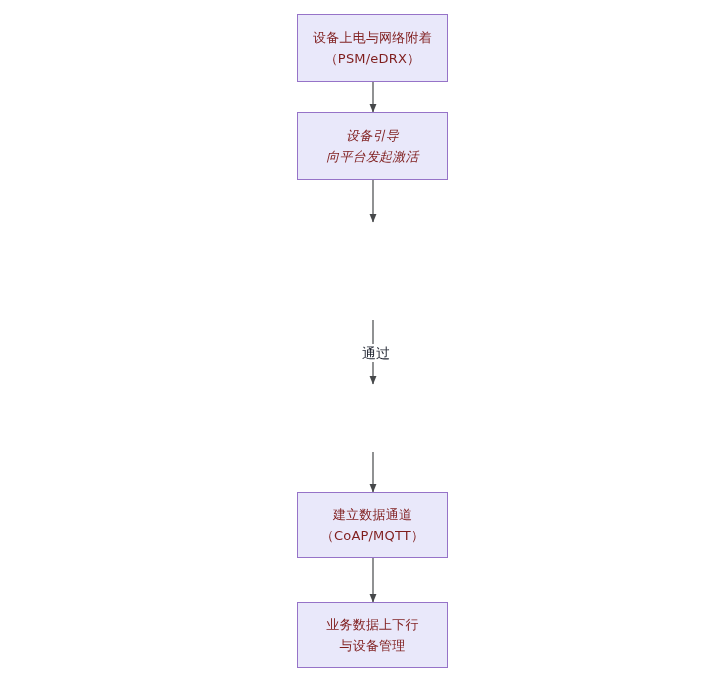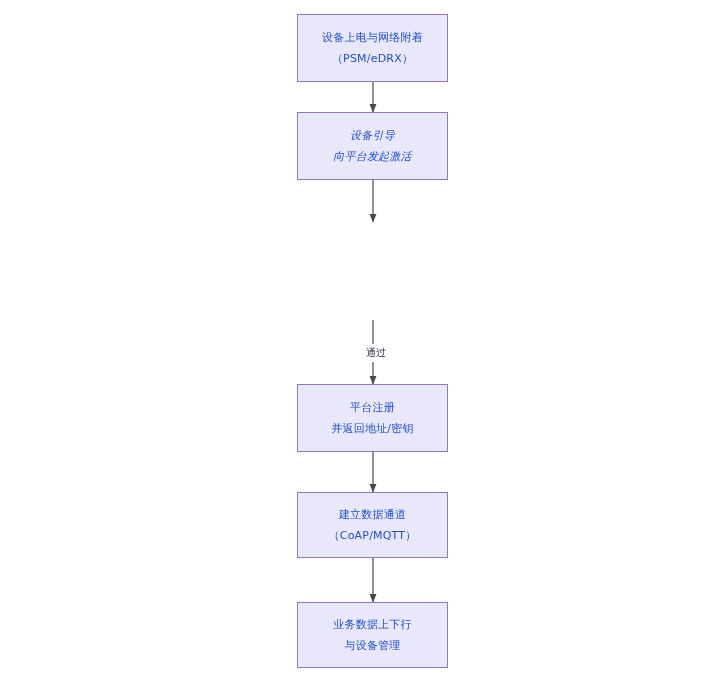--- a/index.html
+++ b/index.html
@@ -43,23 +43,23 @@
     justify-content: center;
   }
 
   .node-box {
     background: #e9e8fa;
     border: 1px solid #9673c8;
     border-radius: 0;
   }
 
   .node-label {
-    font-size: 11px;
+    font-size: 13px;
     line-height: 21px;
-    color: #1d4ed8;
+    color: #7f1d1d;
     text-align: center;
     white-space: pre-line;
     letter-spacing: 0.2px;
     user-select: none;
   }
 
   
   .node-diamond {
     background: transparent;
     border: none;
@@ -75,21 +75,21 @@
   .node-diamond .node-label {
     position: relative;
     z-index: 1;
   }
 
   
   .edge-label {
     position: absolute;
     z-index: 3;
     background: #ffffff;
-    font-size: 10px;
+    font-size: 14px;
     line-height: 16px;
     color: #1f2430;
     padding: 1px 3px;
     text-align: center;
     white-space: nowrap;
     user-select: none;
   }
 </style>
 </head>
 <body>
@@ -126,24 +126,20 @@
   </div>
 
   <div class="node node-box" style="left:297px; top:112px; width:151px; height:68px;font-style:italic;">
     <div class="node-label">设备引导
 向平台发起激活</div>
   </div>
 
 
   <div class="edge-label" style="left:357px; top:344px; width:32px;">通过</div>
 
-  <div class="node node-box" style="left:297px; top:384px; width:151px; height:68px;">
-    <div class="node-label">平台注册
-并返回地址/密钥</div>
-  </div>
 
   <div class="node node-box" style="left:297px; top:492px; width:151px; height:66px;">
     <div class="node-label">建立数据通道
 （CoAP/MQTT）</div>
   </div>
 
   <div class="node node-box" style="left:297px; top:602px; width:151px; height:66px;">
     <div class="node-label">业务数据上下行
 与设备管理</div>
   </div>

